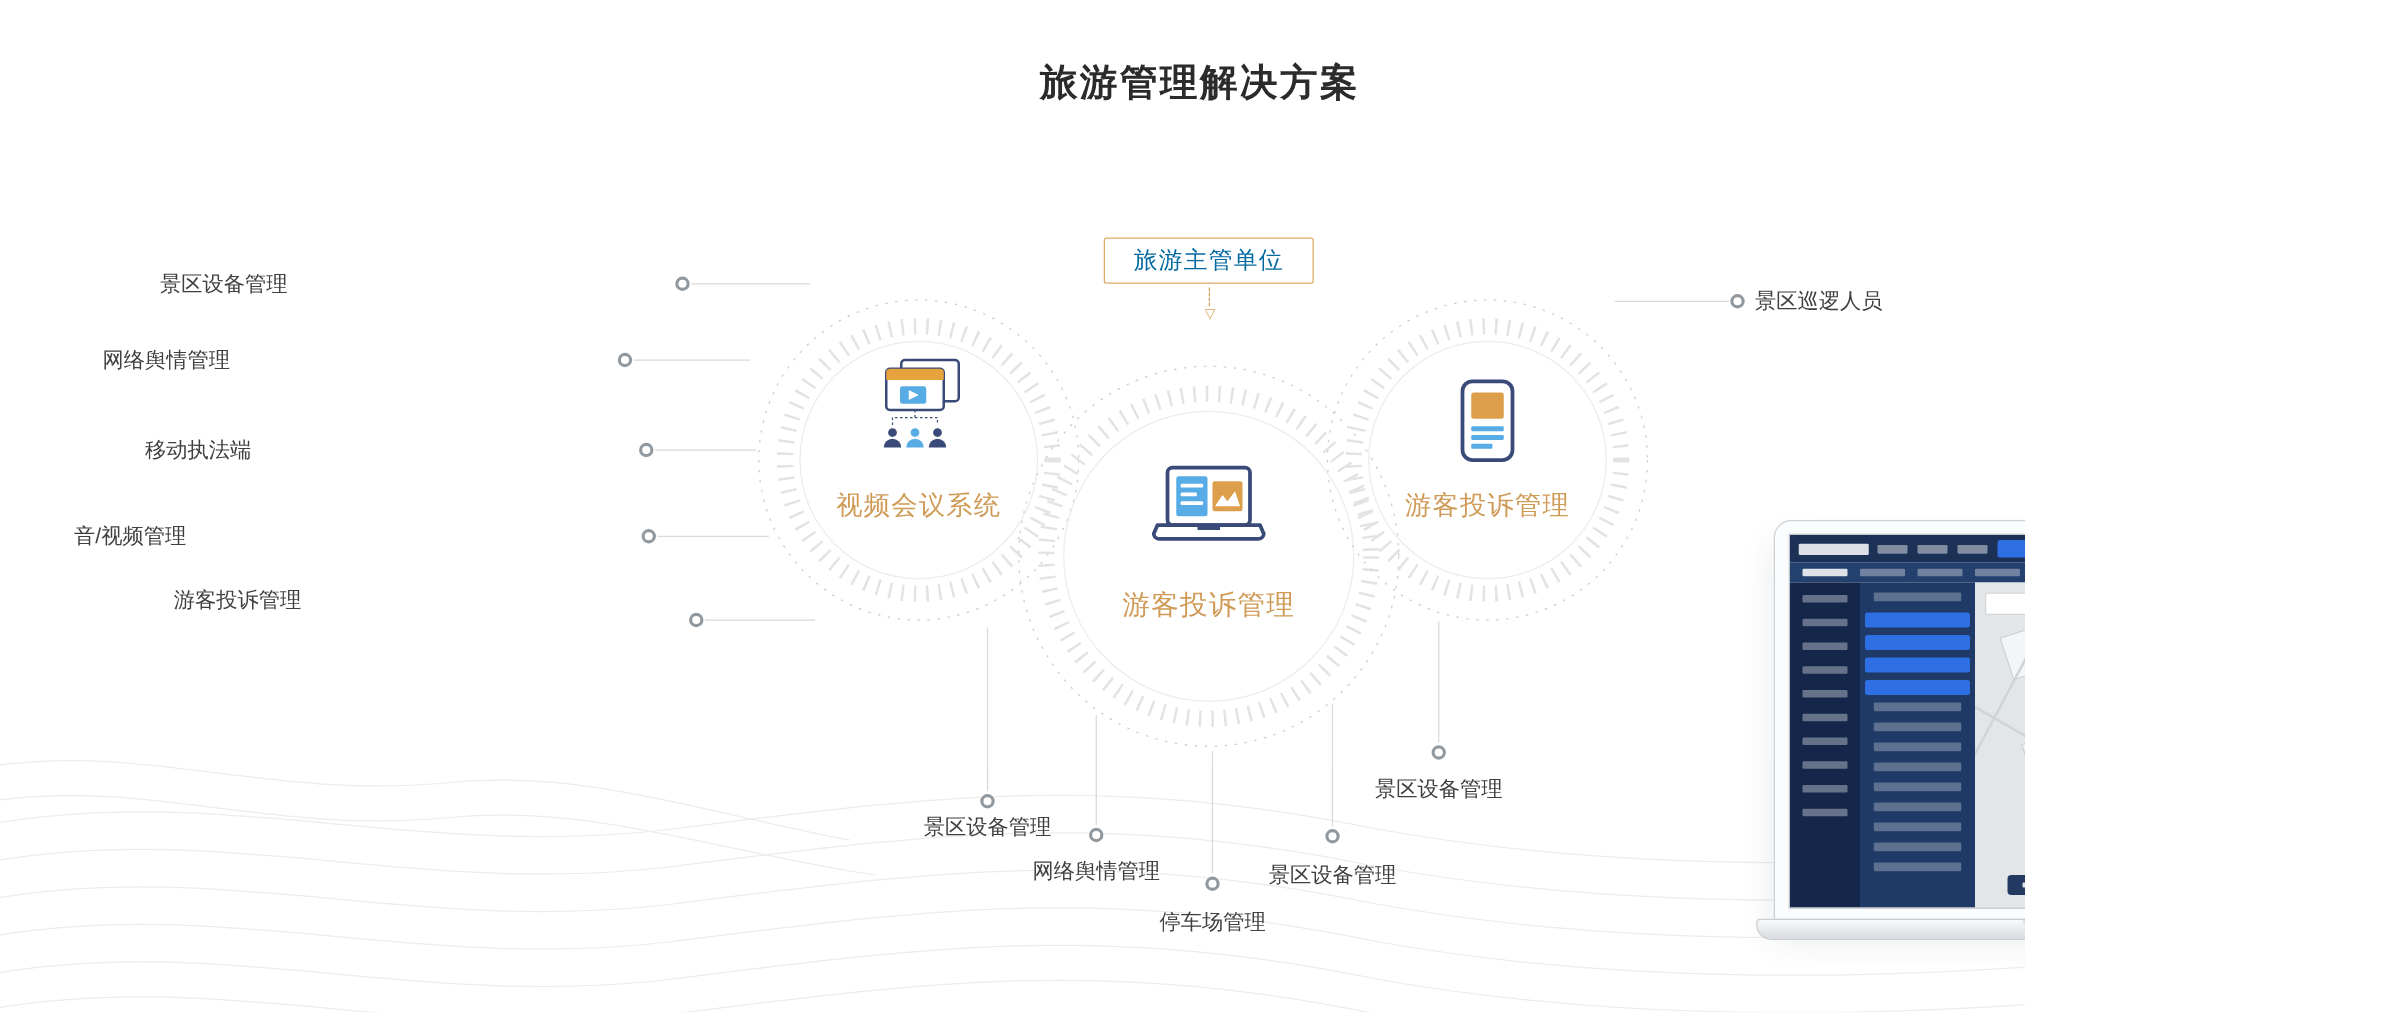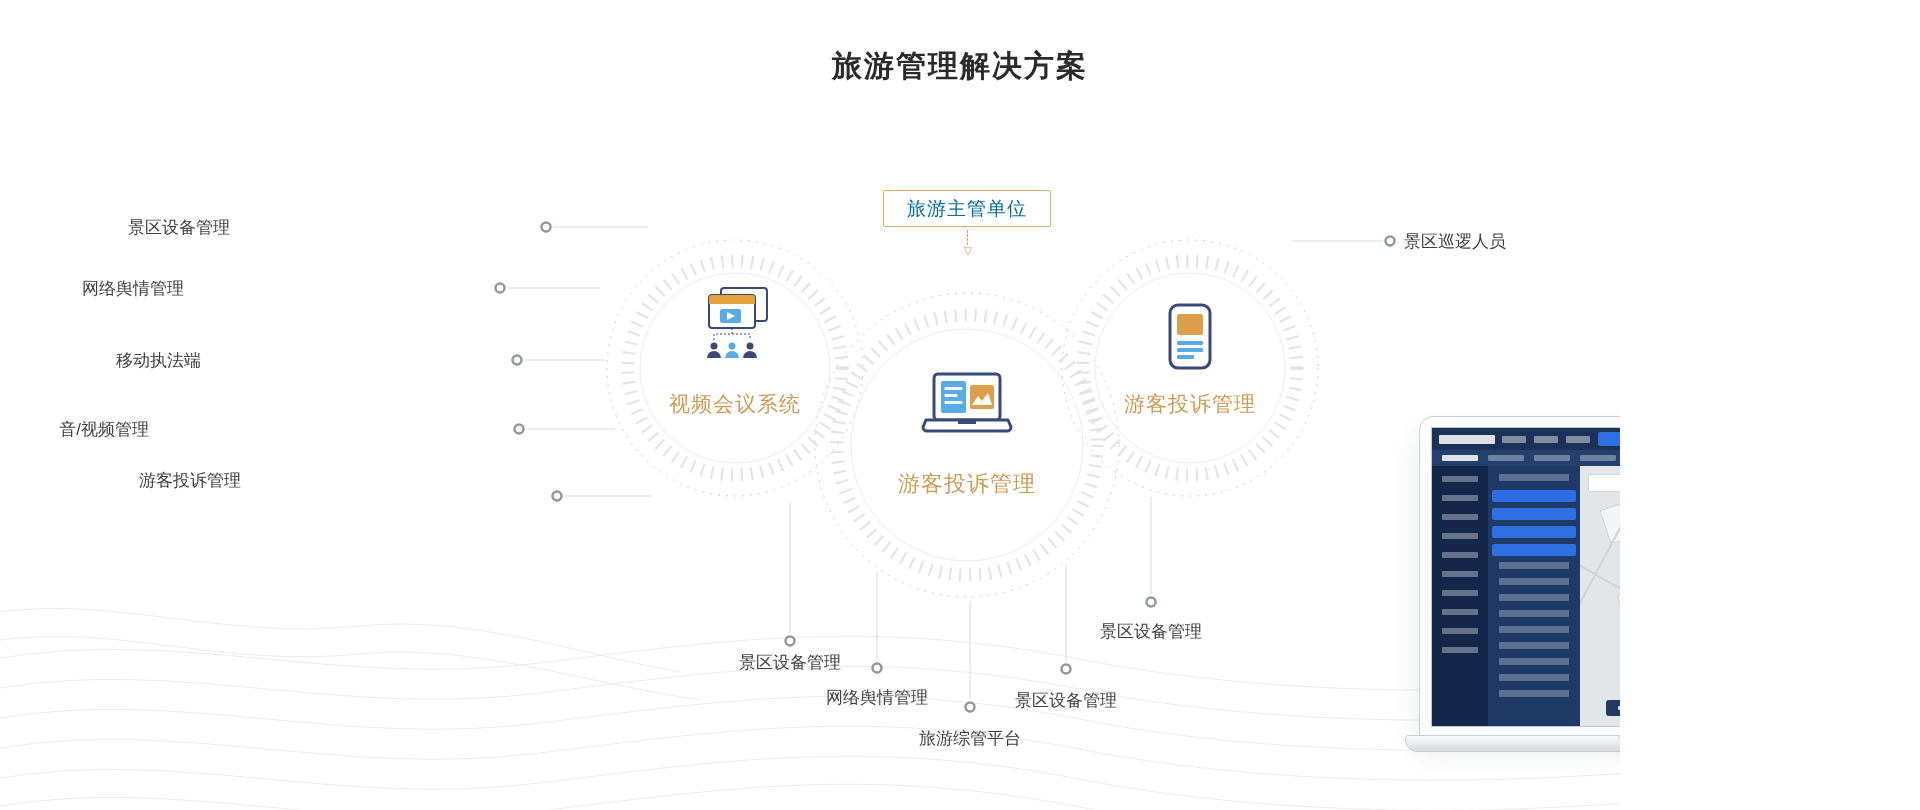--- a/index.html
+++ b/index.html
@@ -203,21 +203,21 @@
   <div class="side-label" style="right:1390px;top:227px">景区设备管理</div>
   <div class="side-label" style="right:1436px;top:288px">网络舆情管理</div>
   <div class="side-label" style="right:1419px;top:360px">移动执法端</div>
   <div class="side-label" style="right:1471px;top:429px">音/视频管理</div>
   <div class="side-label" style="right:1379px;top:480px">游客投诉管理</div>
 
   <div class="side-label" style="left:1404px;top:241px">景区巡逻人员</div>
 
   <div class="bottom-label" style="left:790px;top:662px">景区设备管理</div>
   <div class="bottom-label" style="left:877px;top:697px">网络舆情管理</div>
-  <div class="bottom-label" style="left:970px;top:738px">旅游综管平台</div>
+  <div class="bottom-label" style="left:970px;top:738px">停车场管理</div>
   <div class="bottom-label" style="left:1066px;top:700px">景区设备管理</div>
   <div class="bottom-label" style="left:1151px;top:631px">景区设备管理</div>
 
   <div class="laptop">
     <div class="laptop-bezel">
       <div class="dash">
         <div class="dash-header">
           <div class="dash-logo"></div>
           <div class="dash-menu">
             <span class="menu-item"></span>

